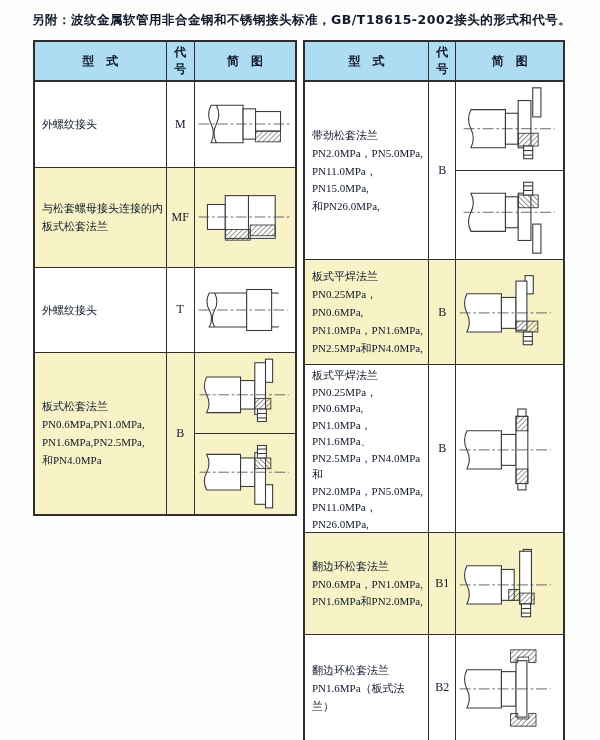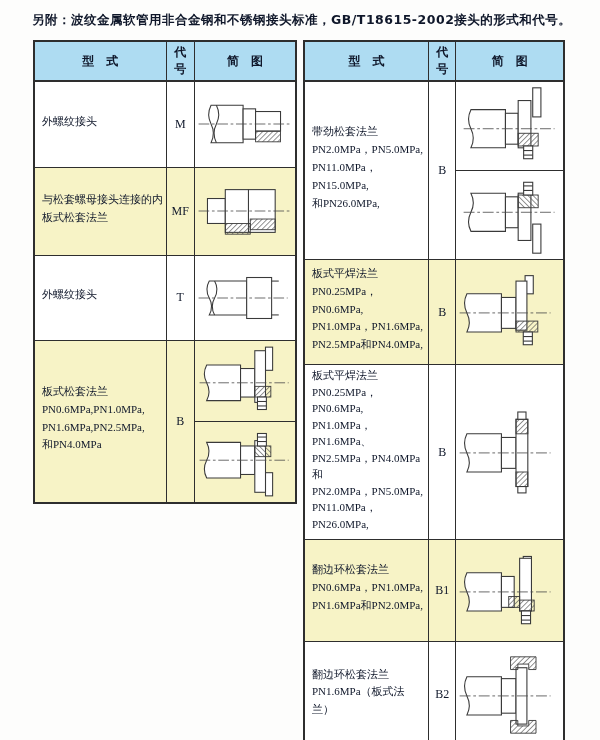--- a/index.html
+++ b/index.html
@@ -9,21 +9,21 @@
          font-family:"DejaVu Sans","Liberation Sans",sans-serif;letter-spacing:.5px;}
   table{border-collapse:collapse;table-layout:fixed;position:absolute;top:40px;
         background:#fff;font-size:11px;}
   #tbl-left{left:33px;width:264px;}
   #tbl-right{left:303px;width:262px;}
   table,td,th{border:1px solid #2e2e2e;}
   table{border-width:2px;}
   th{background:#aedcf2;font-weight:bold;font-size:12px;height:24px;padding:2px;
      font-family:"DejaVu Sans","Liberation Sans",sans-serif;border-bottom-width:2px;}
   td{padding:0;vertical-align:middle;}
-  .type-cell{padding:2px 2px 7px 7px;line-height:1.62;text-align:left;}
+  .type-cell{padding:2px 2px 0 7px;line-height:1.62;text-align:left;}
   .code-cell{text-align:center;font-size:12px;}
   .fig-cell{text-align:center;}
   .yellow{background:#f7f3c6;}
   .split{height:50%;display:flex;align-items:center;justify-content:center;}
   .split.first{border-bottom:1px solid #2e2e2e;box-sizing:border-box;}
   svg.fig{display:block;}
   .ln{fill:#ffffff;stroke:#3a3a3a;stroke-width:1.2;}
   .nf{fill:none;stroke:#3a3a3a;stroke-width:1.2;}
   .ht{fill:url(#hatch);stroke:#3a3a3a;stroke-width:1;}
   .cl{stroke:#4a4a4a;stroke-width:0.9;stroke-dasharray:12 3 3 3;fill:none;}
@@ -68,21 +68,21 @@
           <rect class="ln" x="54" y="18" width="14" height="34"></rect>
           <rect class="ln" x="68" y="21" width="28" height="22"></rect>
           <rect class="ht" x="68" y="43" width="28" height="12"></rect>
           <line class="cl" x1="4" y1="35" x2="106" y2="35"></line>
         </svg>
       </td>
     </tr>
 
 
 
-    <tr style="height:88px" class="yellow">
+    <tr style="height:100px" class="yellow">
       <td class="type-cell">
         <div>与松套螺母接头连接的内</div>
         <div>板式松套法兰</div>
       </td>
       <td class="code-cell">MF</td>
       <td class="fig-cell">
         <svg class="fig" width="98" height="70" viewBox="0 0 110 70">
           <rect class="ln" x="14" y="21" width="20" height="28"></rect>
           <rect class="ln" x="34" y="11" width="56" height="48"></rect>
           <line class="nf" x1="60" y1="11" x2="60" y2="59"></line>

